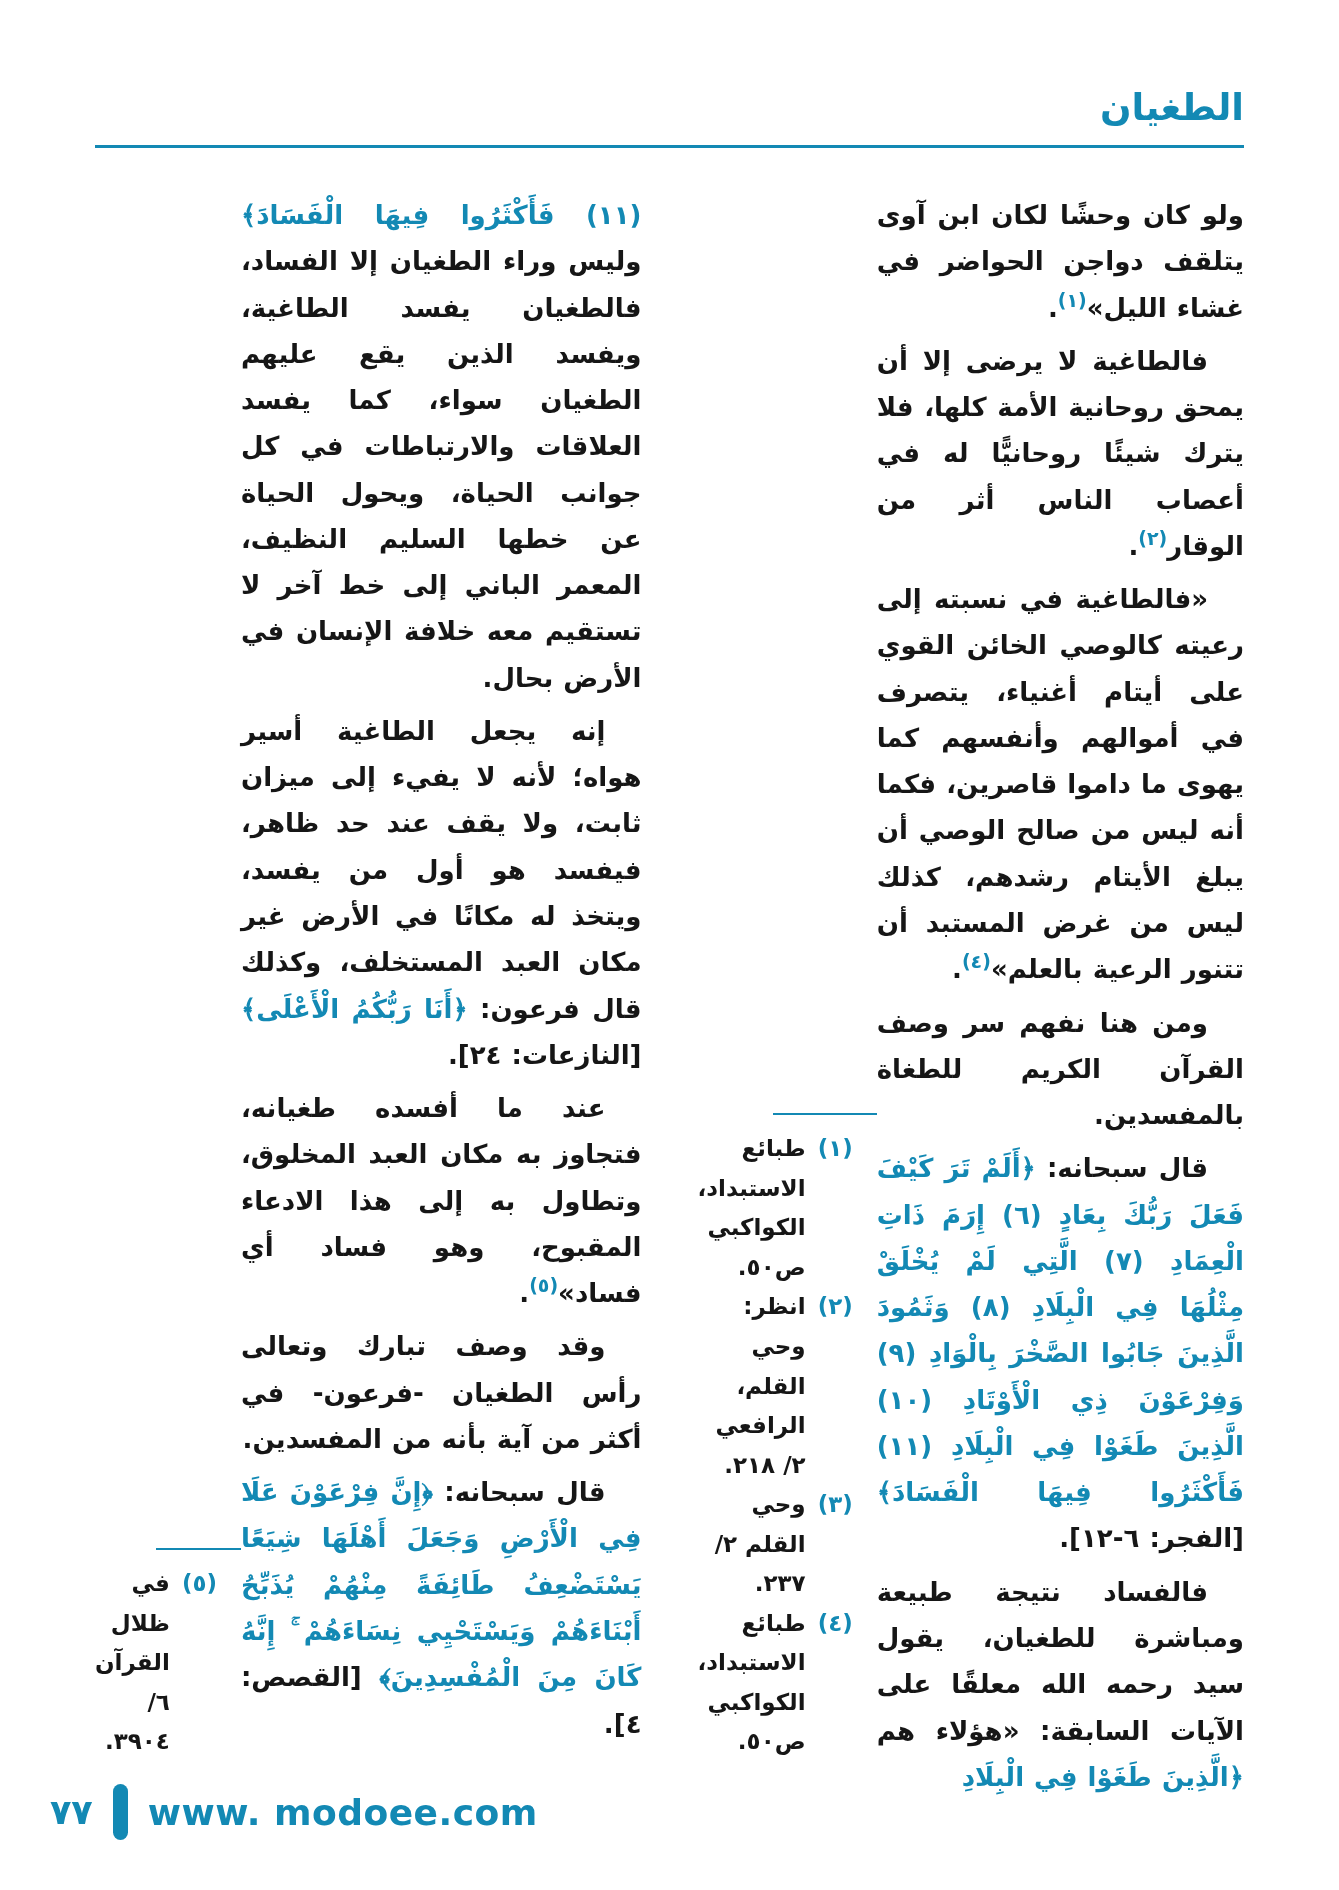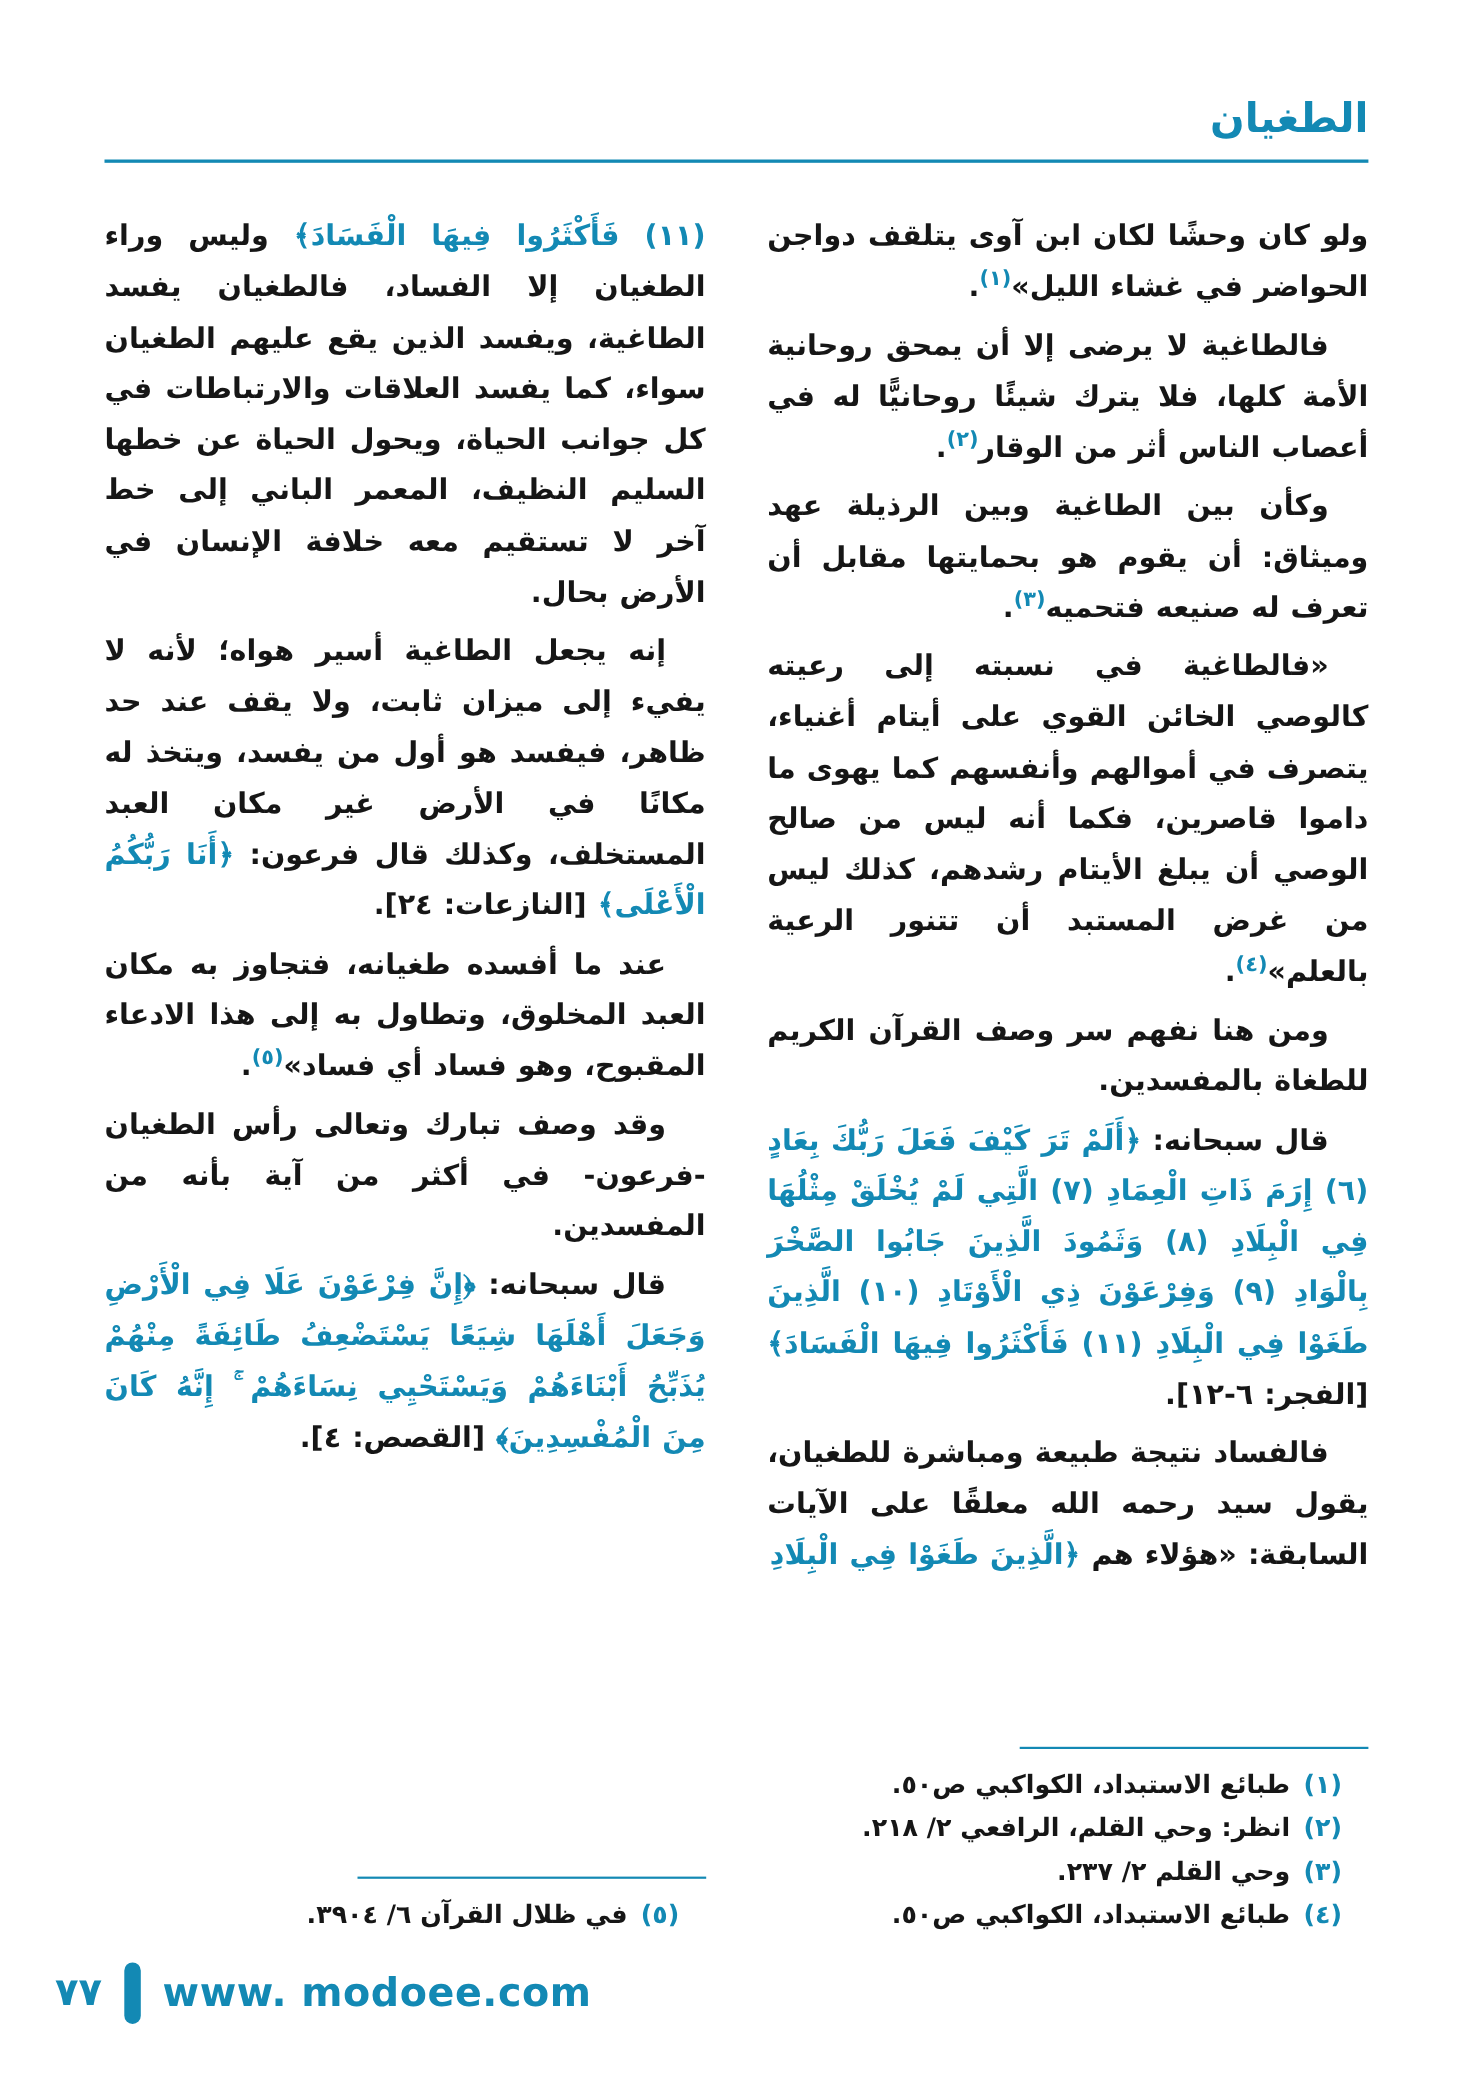--- a/index.html
+++ b/index.html
@@ -32,21 +32,21 @@
   .columns {
     display:flex;
     gap:56px;
     margin-top:44px;
     height:1570px;
   }
   .col {
     flex:1 1 0;
     min-width:0;
     display:flex;
-    flex-direction:column;
+    flex-direction:row;
   }
   .para {
     font-size:26px;
     line-height:1.78;
     font-weight:bold;
     text-align:justify;
     text-indent:36px;
     margin-bottom:7px;
     word-spacing:1px;
   }
@@ -105,21 +105,20 @@
     <h1 class="title">الطغيان</h1>
   </div>
   <div class="rule"></div>
 
   <div class="columns">
 
     <div class="col">
       <div class="paras">
           <p class="para noindent"><span class="seg text">ولو كان وحشًا لكان ابن آوى يتلقف دواجن الحواضر في غشاء الليل»</span><span class="seg fnref">(١)</span><span class="seg text">.</span></p>
           <p class="para"><span class="seg text">فالطاغية لا يرضى إلا أن يمحق روحانية الأمة كلها، فلا يترك شيئًا روحانيًّا له في أعصاب الناس أثر من الوقار</span><span class="seg fnref">(٢)</span><span class="seg text">.</span></p>
-          <p class="para"><span class="seg text">وكأن بين الطاغية وبين الرذيلة عهد وميثاق: أن يقوم هو بحمايتها مقابل أن تعرف له صنيعه فتحميه</span><span class="seg fnref">(٣)</span><span class="seg text">.</span></p>
           <p class="para"><span class="seg text">«فالطاغية في نسبته إلى رعيته كالوصي الخائن القوي على أيتام أغنياء، يتصرف في أموالهم وأنفسهم كما يهوى ما داموا قاصرين، فكما أنه ليس من صالح الوصي أن يبلغ الأيتام رشدهم، كذلك ليس من غرض المستبد أن تتنور الرعية بالعلم»</span><span class="seg fnref">(٤)</span><span class="seg text">.</span></p>
           <p class="para"><span class="seg text">ومن هنا نفهم سر وصف القرآن الكريم للطغاة بالمفسدين.</span></p>
           <p class="para"><span class="seg text">قال سبحانه: </span><span class="seg quran">﴿أَلَمْ تَرَ كَيْفَ فَعَلَ رَبُّكَ بِعَادٍ (٦) إِرَمَ ذَاتِ الْعِمَادِ (٧) الَّتِي لَمْ يُخْلَقْ مِثْلُهَا فِي الْبِلَادِ (٨) وَثَمُودَ الَّذِينَ جَابُوا الصَّخْرَ بِالْوَادِ (٩) وَفِرْعَوْنَ ذِي الْأَوْتَادِ (١٠) الَّذِينَ طَغَوْا فِي الْبِلَادِ (١١) فَأَكْثَرُوا فِيهَا الْفَسَادَ﴾</span><span class="seg text"> [الفجر: ٦-١٢].</span></p>
           <p class="para"><span class="seg text">فالفساد نتيجة طبيعة ومباشرة للطغيان، يقول سيد رحمه الله معلقًا على الآيات السابقة: «هؤلاء هم </span><span class="seg quran">﴿الَّذِينَ طَغَوْا فِي الْبِلَادِ</span></p>
         </div>
       <div class="fnblock">
         <div class="fnsep"></div>
         <div class="fnlist">
             <div class="fnrow">
               <span class="fnmark">(١)</span>

